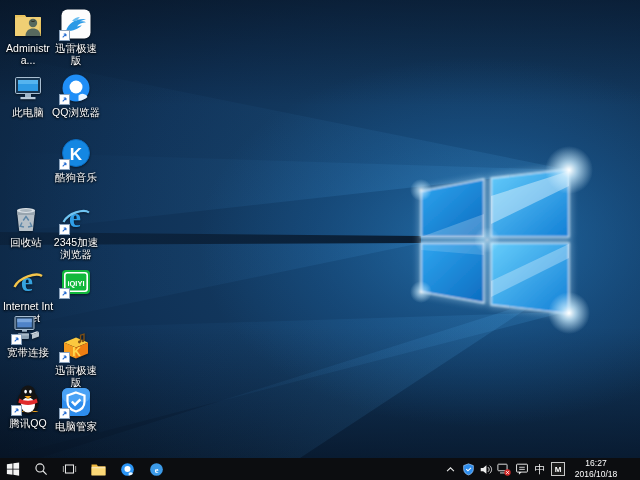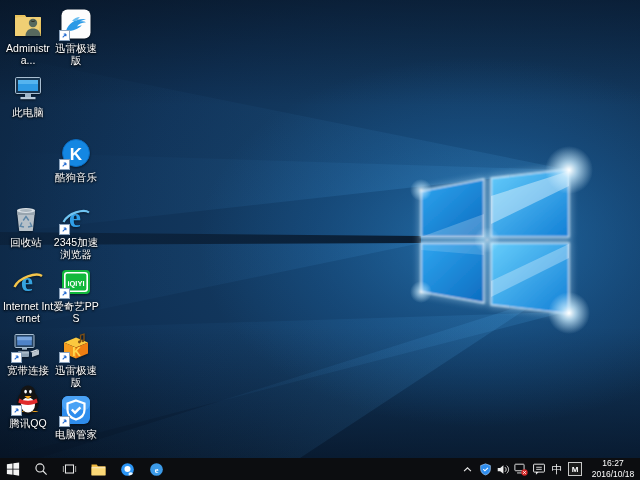--- a/index.html
+++ b/index.html
@@ -24,21 +24,21 @@
   #taskbar{position:absolute;left:0;bottom:0;width:640px;height:22px;background:#0c0d10;
     display:flex;align-items:center;z-index:5;}
   .tb-btn{width:29px;height:22px;display:flex;align-items:center;justify-content:center;}
   .tb-btn svg{display:block;}
   #tray{margin-left:auto;display:flex;align-items:center;height:22px;}
   .tray-btn{width:16px;height:22px;display:flex;align-items:center;justify-content:center;margin:0 1px;}
   .tray-btn svg{display:block;}
   .ime{color:#f2f2f2;font-size:11px;line-height:22px;}
   .mbox{width:12px;height:12px;border:1px solid #c8c8c8;background:#1b1b1b;color:#fff;
     font-size:8px;font-weight:bold;display:flex;align-items:center;justify-content:center;}
-  #clock{width:52px;margin:0 1px 0 3px;text-align:center;color:#fff;font-size:8.5px;line-height:1.25;}
+  #clock{width:52px;margin:0 18px 0 3px;text-align:center;color:#fff;font-size:8.5px;line-height:1.25;}
 </style>
 </head>
 <body>
 
 <div id="screen">
   <div id="desktop">
 
     <svg id="wall" width="640" height="458" viewBox="0 0 640 458">
       <defs>
         <linearGradient id="beam" x1="570" y1="0" x2="0" y2="0" gradientUnits="userSpaceOnUse">
@@ -148,20 +148,36 @@
             <rect x="3.5" y="5.5" width="25" height="16" rx="1.2" fill="#17344f" stroke="#a8bed2" stroke-width="1"></rect>
             <rect x="6" y="8" width="20" height="11" fill="#2e9ae4"></rect>
             <path d="M6 8h20v4H6z" fill="#55b4ef"></path>
             <rect x="13" y="21.5" width="6" height="3.5" fill="#9db4c8"></rect>
             <rect x="8.5" y="25" width="15" height="2.2" fill="#b9cad9"></rect>
           </svg>
       </div>
       <div class="lbl">此电脑</div>
     </div>
 
+    <div class="cell" style="left:50px;top:72px">
+      <div class="ic">
+        <svg viewBox="0 0 32 32">
+            <circle cx="16" cy="16" r="13.5" fill="#1f8ef7"></circle>
+            <circle cx="16" cy="15" r="6.5" fill="#fff"></circle>
+            <path d="M16 22a7 7 0 0 0 9 4.5 13.5 13.5 0 0 1-9 3z" fill="#fff" opacity="0"></path>
+            <path d="M18.5 23.5a5 4 0 0 1 9 1.5c-2 2-5.5 3.6-9 3.8z" fill="#eaf5ff"></path>
+          </svg>
+        <span class="badge">
+            <svg viewBox="0 0 10 10">
+              <path d="M3 7L6.6 3.4M6.6 3.4H4.1M6.6 3.4v2.5" stroke="#2a6fd2" stroke-width="1.2" fill="none"></path>
+            </svg>
+          </span>
+      </div>
+      <div class="lbl">QQ浏览器</div>
+    </div>
 
 
     <div class="cell" style="left:50px;top:137px">
       <div class="ic">
         <svg viewBox="0 0 32 32">
             <circle cx="16" cy="16" r="13.5" fill="#1487e2"></circle>
             <circle cx="16" cy="16" r="13.5" fill="none" stroke="#0c6cc0" stroke-width="1"></circle>
             <text x="16" y="22.5" font-size="17" font-weight="bold" fill="#fff" text-anchor="middle" font-family="'Liberation Sans',sans-serif">K</text>
           </svg>
         <span class="badge">
@@ -221,24 +237,23 @@
             <rect x="2" y="4" width="28" height="24" rx="4" fill="#12b83c"></rect>
             <rect x="4.8" y="6.8" width="22.4" height="18.4" rx="2.5" fill="none" stroke="#fff" stroke-width="1.6"></rect>
             <text x="16" y="19.5" font-size="7.5" font-weight="bold" fill="#fff" text-anchor="middle" font-family="'Liberation Sans',sans-serif">iQIYI</text>
           </svg>
         <span class="badge">
             <svg viewBox="0 0 10 10">
               <path d="M3 7L6.6 3.4M6.6 3.4H4.1M6.6 3.4v2.5" stroke="#2a6fd2" stroke-width="1.2" fill="none"></path>
             </svg>
           </span>
       </div>
-      <div class="lbl">爱奇艺PPS</div>
-    </div>
-
-    <div class="cell" style="left:2px;top:330px">
+    </div>
+
+    <div class="cell" style="left:2px;top:312px">
       <div class="ic">
         <svg viewBox="0 0 32 32">
             <rect x="3" y="4.5" width="19" height="13" rx="1" fill="#24415f" stroke="#a8bed2" stroke-width="1"></rect>
             <rect x="5.2" y="6.7" width="14.6" height="8.6" fill="#4f83c8"></rect>
             <path d="M5.2 6.7h14.6v3.5H5.2z" fill="#7aa6dd"></path>
             <rect x="10" y="17.5" width="5" height="2.2" fill="#9db4c8"></rect>
             <path d="M20 22.5l7-2.5v4.5l-7 2.5z" fill="#b9c4cd"></path>
             <path d="M20 22.5l-2-.8 7-2.4 2 .7z" fill="#d7dee4"></path>
             <rect x="6" y="21.5" width="11" height="5.5" rx="1" fill="#8ba0b2"></rect>
             <rect x="6" y="21.5" width="11" height="2" fill="#a9bac8"></rect>
@@ -286,21 +301,21 @@
           </svg>
         <span class="badge">
             <svg viewBox="0 0 10 10">
               <path d="M3 7L6.6 3.4M6.6 3.4H4.1M6.6 3.4v2.5" stroke="#2a6fd2" stroke-width="1.2" fill="none"></path>
             </svg>
           </span>
       </div>
       <div class="lbl">腾讯QQ</div>
     </div>
 
-    <div class="cell" style="left:50px;top:394px">
+    <div class="cell" style="left:50px;top:386px">
       <div class="ic">
         <svg viewBox="0 0 32 32">
             <rect x="2" y="2" width="28" height="28" rx="6" fill="#2e8ded"></rect>
             <rect x="2" y="2" width="28" height="14" rx="6" fill="#4aa2f5"></rect>
             <path d="M16 6.5l8.5 3v6.2c0 5.2-3.7 8.4-8.5 9.8-4.8-1.4-8.5-4.6-8.5-9.8V9.5z" fill="none" stroke="#fff" stroke-width="2.2"></path>
             <path d="M11.8 15.5l3.2 3.2 5.4-5.4" stroke="#fff" stroke-width="2.4" fill="none"></path>
           </svg>
         <span class="badge">
             <svg viewBox="0 0 10 10">
               <path d="M3 7L6.6 3.4M6.6 3.4H4.1M6.6 3.4v2.5" stroke="#2a6fd2" stroke-width="1.2" fill="none"></path>

